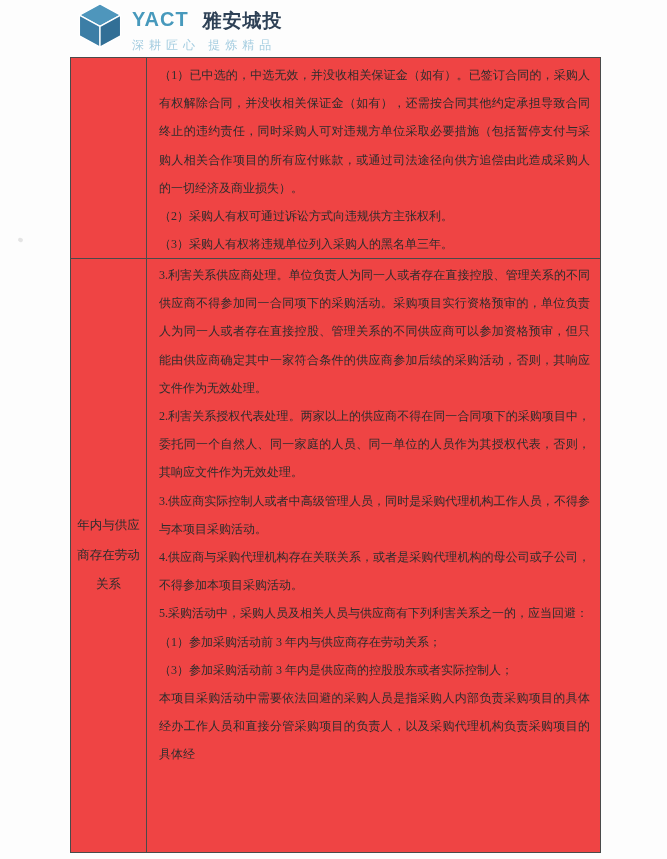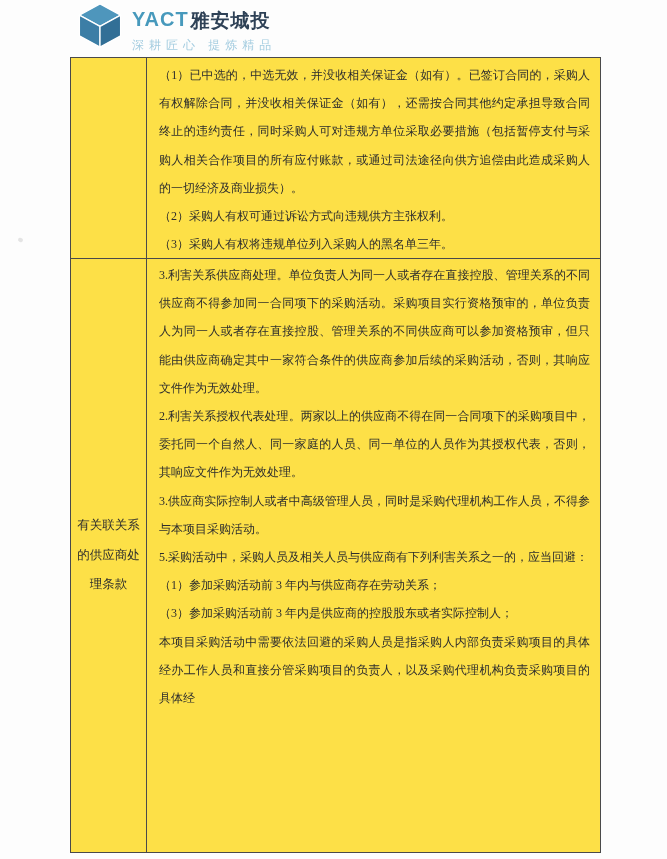--- a/index.html
+++ b/index.html
@@ -19,36 +19,36 @@
   }
   .cube { width:46px; height:45px; flex:0 0 auto; }
   .logo-text { padding-top:5px; }
   .brand-line { display:flex; align-items:flex-start; gap:2px; white-space:nowrap; }
   .brand-abbr {
     font-family:"Liberation Sans","DejaVu Sans",sans-serif;
     font-weight:bold; font-size:20px; letter-spacing:1px; color:#4799bc;
   }
   .brand-name {
     font-family:"Liberation Sans","DejaVu Sans",sans-serif;
-    font-weight:bold; font-size:19px; color:#2e4156; letter-spacing:1px;
+    font-weight:bold; font-size:19px; color:#2e4156; letter-spacing:1px;margin-left:12px;
   }
   .tagline {
     margin-top:3px;
     font-family:"Liberation Sans","DejaVu Sans",sans-serif;
     font-size:12px; letter-spacing:5px; color:#a5cde0; white-space:nowrap;
   }
 
   
   .doc-table {
     position:absolute; left:70px; top:57px;
     width:531px; height:796px;
     border:1px solid #4a4a4a;
     display:flex; flex-direction:column;
     overflow:hidden;
-    background:#fde047;
+    background:#ef4444;
   }
   .doc-row { display:flex; width:100%; }
   .row-penalties { height:201px; border-bottom:1px solid #4a4a4a; flex:0 0 auto; }
   .row-main { flex:1 1 auto; overflow:hidden; }
   .cell-label {
     width:76px; flex:0 0 auto;
     border-right:1px solid #4a4a4a;
     display:flex; align-items:center; justify-content:center;
     padding:0 6px;
   }
@@ -97,26 +97,27 @@
         <div class="label-text"></div>
       </div>
       <div class="cell-content">
         <p class="clause">（1）已中选的，中选无效，并没收相关保证金（如有）。已签订合同的，采购人有权解除合同，并没收相关保证金（如有），还需按合同其他约定承担导致合同终止的违约责任，同时采购人可对违规方单位采取必要措施（包括暂停支付与采购人相关合作项目的所有应付账款，或通过司法途径向供方追偿由此造成采购人的一切经济及商业损失）。</p>
         <p class="clause">（2）采购人有权可通过诉讼方式向违规供方主张权利。</p>
         <p class="clause">（3）采购人有权将违规单位列入采购人的黑名单三年。</p>
       </div>
     </div>
     <div class="doc-row row-main">
       <div class="cell-label">
-        <div class="label-text">有关联关系的供应商处理条款</div>
+        <div class="label-text">年内与供应商存在劳动关系</div>
       </div>
       <div class="cell-content">
         <p class="clause">3.利害关系供应商处理。单位负责人为同一人或者存在直接控股、管理关系的不同供应商不得参加同一合同项下的采购活动。采购项目实行资格预审的，单位负责人为同一人或者存在直接控股、管理关系的不同供应商可以参加资格预审，但只能由供应商确定其中一家符合条件的供应商参加后续的采购活动，否则，其响应文件作为无效处理。</p>
         <p class="clause">2.利害关系授权代表处理。两家以上的供应商不得在同一合同项下的采购项目中，委托同一个自然人、同一家庭的人员、同一单位的人员作为其授权代表，否则，其响应文件作为无效处理。</p>
         <p class="clause">3.供应商实际控制人或者中高级管理人员，同时是采购代理机构工作人员，不得参与本项目采购活动。</p>
+        <p class="clause">4.供应商与采购代理机构存在关联关系，或者是采购代理机构的母公司或子公司，不得参加本项目采购活动。</p>
         <p class="clause">5.采购活动中，采购人员及相关人员与供应商有下列利害关系之一的，应当回避：</p>
         <p class="clause">（1）参加采购活动前 3 年内与供应商存在劳动关系；</p>
         <p class="clause">（3）参加采购活动前 3 年内是供应商的控股股东或者实际控制人；</p>
         <p class="clause">本项目采购活动中需要依法回避的采购人员是指采购人内部负责采购项目的具体经办工作人员和直接分管采购项目的负责人，以及采购代理机构负责采购项目的具体经</p>
       </div>
     </div>
   </div>
 
 <div class="speck"></div>
 

